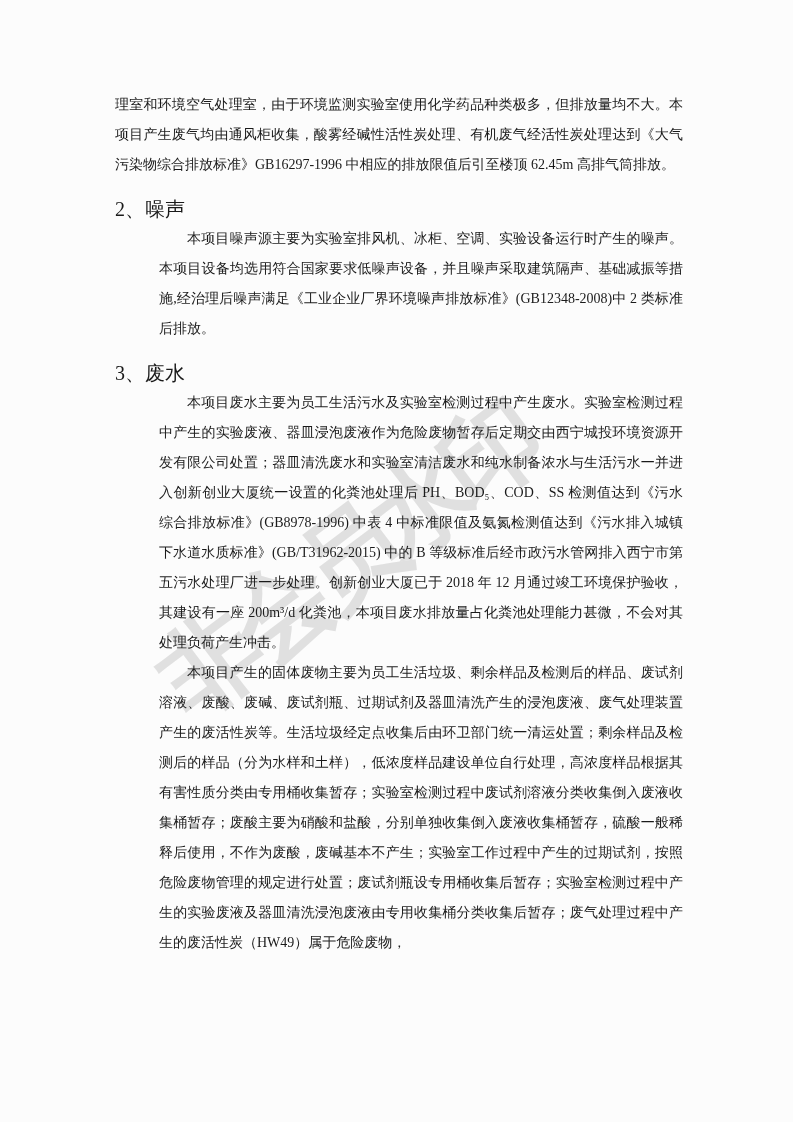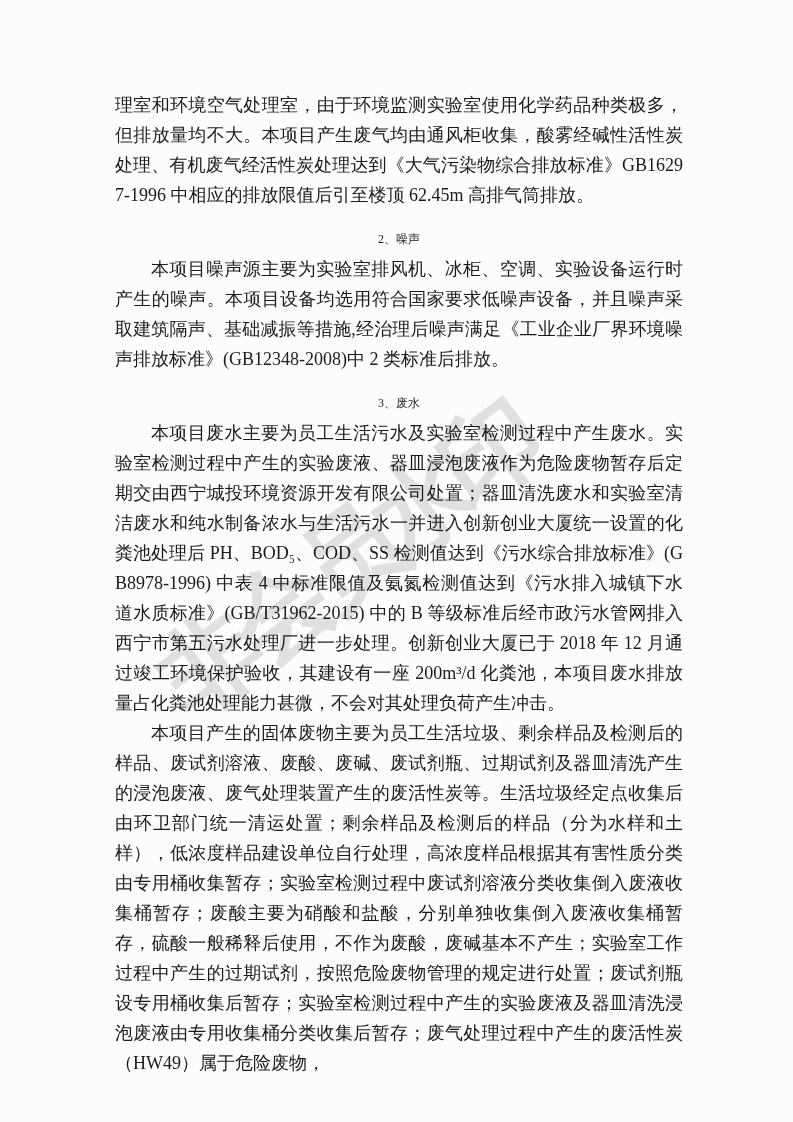--- a/index.html
+++ b/index.html
@@ -21,34 +21,35 @@
     box-sizing: border-box;
     padding: 90px 110px 40px 115px;
     z-index: 0;
   }
   .content {
     position: relative;
     z-index: 2;
   }
   .para {
     margin: 0;
-    font-size: 18px;
+    font-size: 14px;
     line-height: 30px;
     text-align: justify;
     word-break: break-all;
   }
   .para.indent {
     text-indent: 2em;
+    margin-left: 44px;
   }
   .heading {
     margin: 14px 0 0 0;
-    font-size: 12px;
+    font-size: 20px;
     line-height: 30px;
     font-weight: normal;
-    text-align: center;
+    text-align: left;
   }
   .watermark {
     position: absolute;
     left: 160px;
     top: 612px;
     z-index: 1;
     font-size: 100px;
     line-height: 1;
     font-weight: 700;
     font-family: "Liberation Sans", "DejaVu Sans", sans-serif;

